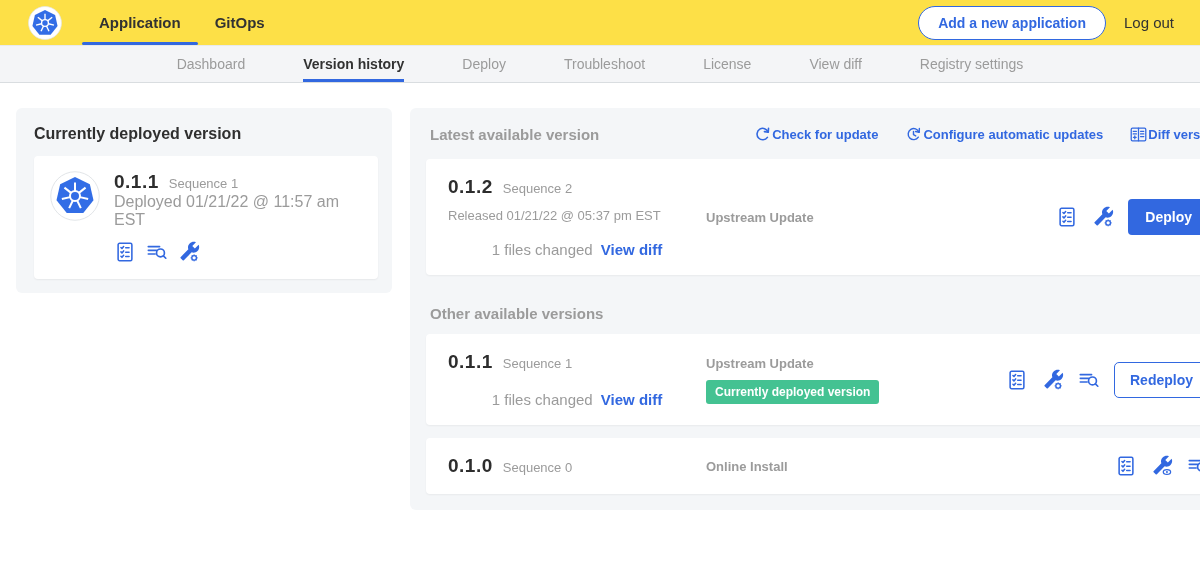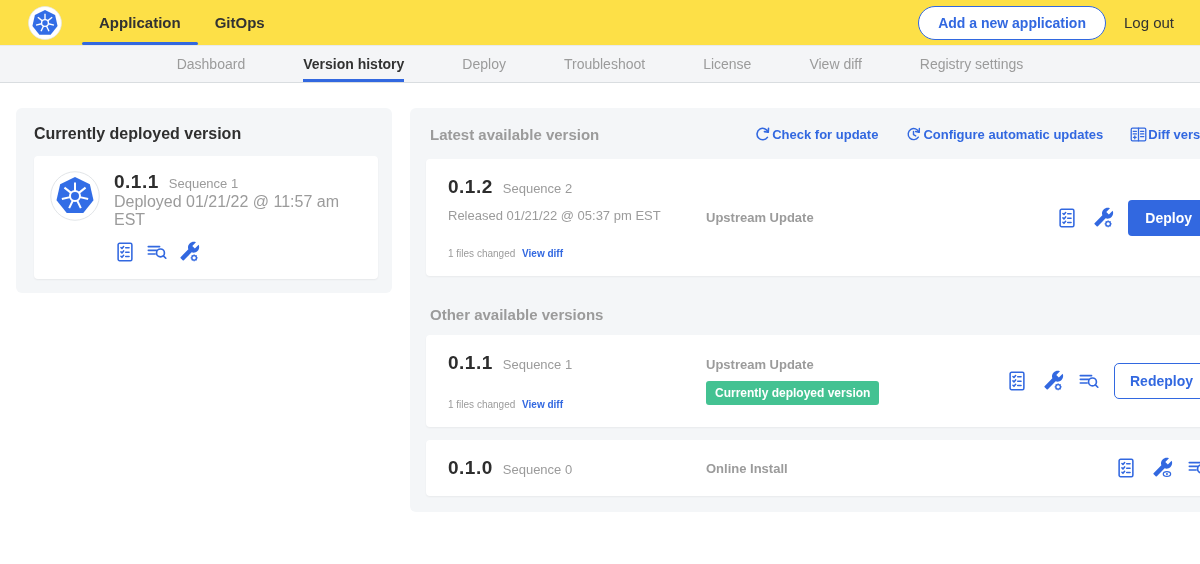--- a/index.html
+++ b/index.html
@@ -53,21 +53,21 @@
   .panel-title { font-size:15px; font-weight:600; color:#9b9b9b; }
   .panel-actions { display:flex; align-items:center; gap:26px; }
   .action-link { display:inline-flex; align-items:center; gap:0; color:#3268e0;
     font-size:13px; font-weight:700; cursor:pointer; }
   .action-link svg { width:19px; height:19px; }
 
   .vcard { background:#fff; border-radius:4px; box-shadow:0 1px 2px rgba(0,0,0,.05);
     padding:17px 22px; display:flex; align-items:center; }
   .vcol1 { width:258px; flex:0 0 auto; align-self:flex-start; }
   .rel-line { font-size:13px; color:#9b9b9b; font-weight:500; margin-top:10px; }
-  .files-line { font-size:10px; color:#9b9b9b; font-weight:500; margin-top:25px; }
+  .files-line { font-size:15px; color:#9b9b9b; font-weight:500; margin-top:18px;text-align:center; }
   .view-diff { color:#3268e0; font-weight:700; cursor:pointer; margin-left:4px; }
   .vcol2 { width:300px; flex:0 0 auto; }
   .source-label { font-size:13px; font-weight:600; color:#9b9b9b; }
   .badge { display:inline-block; margin-top:9px; font-size:12px; font-weight:700;
     color:#fff; padding:5px 9px; border-radius:3px; }
   .badge-green { background:#44c292; }
   .badge-gray { background:#b7c2c8; }
   .vcol3 { margin-left:auto; display:flex; align-items:center; gap:14px; color:#3268e0; }
   .btn-primary { background:#3268e0; color:#fff; border:none; border-radius:4px;
     font-family:inherit; font-size:14px; font-weight:700; padding:10px 17px; cursor:pointer; }

